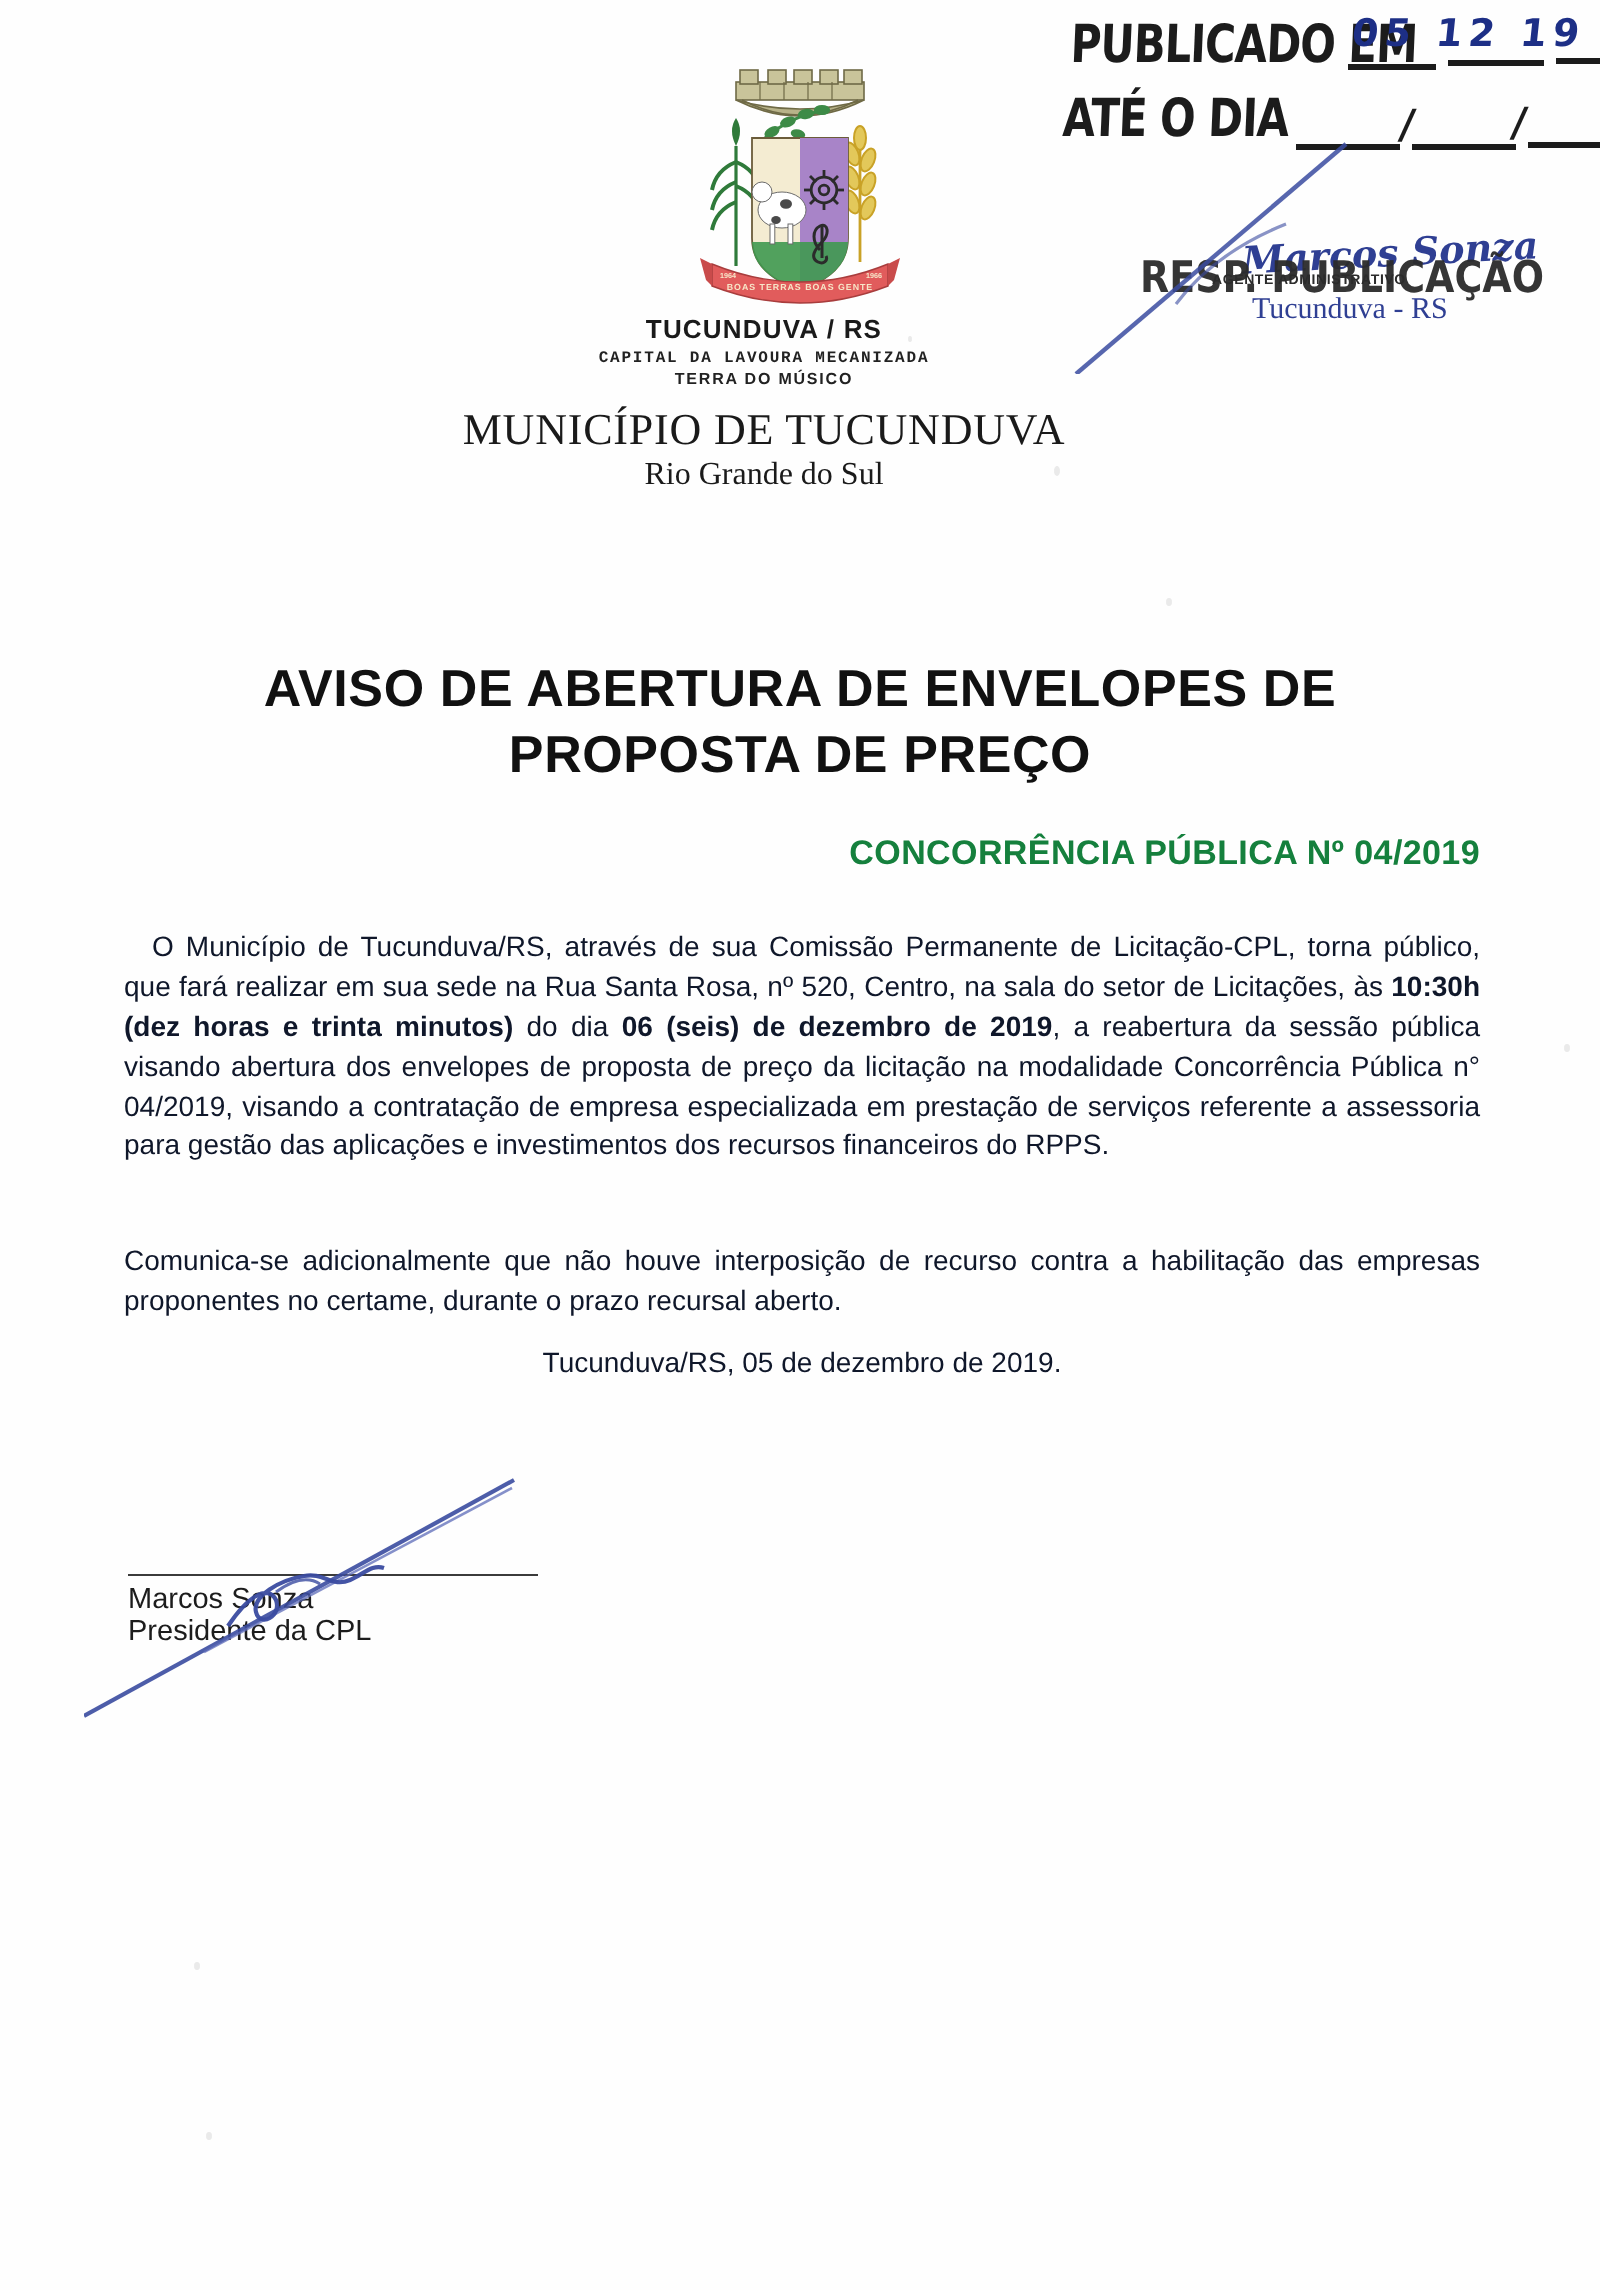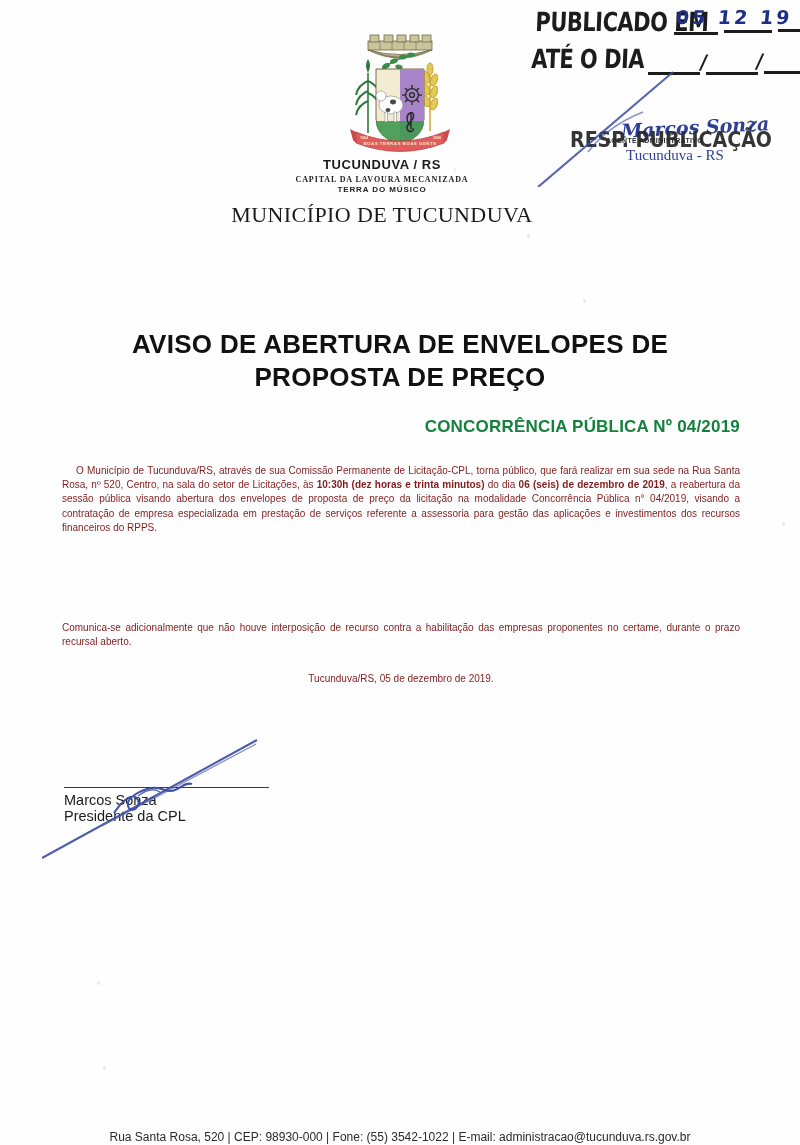--- a/index.html
+++ b/index.html
@@ -142,21 +142,21 @@
   }
   .org-name {
     font-family: "Liberation Sans", sans-serif;
     font-weight: bold;
     font-size: 13px;
     letter-spacing: 0.6px;
     color: #1a1a1a;
     line-height: 1.15;
   }
   .org-sub1 {
-    font-family: Liberation Serif, serif;
+    font-family: Liberation Mono, monospace;
     font-weight: bold;
     font-size: 8px;
     letter-spacing: 0.9px;
     color: #222;
     margin-top: 2px;
   }
   .org-sub2 {
     font-family: "Liberation Sans", sans-serif;
     font-weight: bold;
     font-size: 8px;
@@ -204,24 +204,24 @@
     letter-spacing: 0.2px;
     color: #15803d;
   }
 
   
   .body-text {
     position: absolute;
     left: 62px;
     width: 678px;
     font-family: "Liberation Sans", sans-serif;
-    font-size: 10px;
+    font-size: 14px;
     line-height: 1.42;
     text-align: justify;
-    color: #7f1d1d;
+    color: #0f172a;
   }
   .para1 { top: 464px; text-indent: 14px; }
   .para2 { top: 621px; }
   .para3 { top: 672px; text-align: center; }
   .b { font-weight: bold; }
 
   
   .sig-block {
     position: absolute;
     left: 62px;
@@ -413,20 +413,21 @@
       <text x="20" y="106" font-size="3.6" font-family="Liberation Sans, sans-serif" font-weight="bold" fill="#f7e6c8" text-anchor="middle">1964</text>
       <text x="93" y="106" font-size="3.6" font-family="Liberation Sans, sans-serif" font-weight="bold" fill="#f7e6c8" text-anchor="middle">1966</text>
     </g>
   </svg>
 
   <div class="header-block">
     <div class="org-name">TUCUNDUVA / RS</div>
     <div class="org-sub1">CAPITAL DA LAVOURA MECANIZADA</div>
     <div class="org-sub2">TERRA DO MÚSICO</div>
     <div class="muni-name">MUNICÍPIO DE TUCUNDUVA</div>
+    <div class="muni-state">Rio Grande do Sul</div>
   </div>
 
   <div class="doc-title">AVISO DE ABERTURA DE ENVELOPES DE PROPOSTA DE PREÇO</div>
   <div class="doc-subtitle">CONCORRÊNCIA PÚBLICA Nº 04/2019</div>
 
   <div class="body-text para1"><span>O Município de Tucunduva/RS, através de sua Comissão Permanente de Licitação-CPL, torna público, que fará realizar em sua sede na Rua Santa Rosa, nº 520, Centro, na sala do setor de Licitações, às </span><span class="b">10:30h (dez horas e trinta minutos)</span><span> do dia </span><span class="b">06 (seis) de dezembro de 2019</span><span>, a  reabertura da sessão pública visando abertura dos envelopes de proposta de preço da licitação na modalidade Concorrência Pública n° 04/2019, visando a contratação de empresa especializada em prestação de serviços referente a assessoria para gestão das aplicações e investimentos dos recursos financeiros do RPPS.</span></div>
 
   <div class="body-text para2">Comunica-se adicionalmente que não houve interposição de recurso contra a habilitação das empresas proponentes no certame, durante o prazo recursal aberto.</div>
   <div class="body-text para3">Tucunduva/RS, 05 de dezembro de 2019.</div>
 
@@ -435,15 +436,14 @@
     <div class="sig-name">Marcos Sonza</div>
     <div class="sig-role">Presidente da CPL</div>
     <svg class="sig-stroke" viewBox="0 0 340 150">
       <path d="M0,140 L215,22" stroke="#3a4ba0" stroke-width="2.1" fill="none" opacity="0.9"></path>
       <path d="M60,108 L214,26" stroke="#5c6bb8" stroke-width="1.3" fill="none" opacity="0.75"></path>
       <path d="M72,95 C82,80 92,74 96,82 C99,90 88,96 86,88 C84,80 98,72 110,70 C120,68 124,76 133,72 C140,69 144,64 150,66" stroke="#3a4ba0" stroke-width="2.1" fill="none" opacity="0.95"></path>
       <path d="M96,78 C104,72 112,70 118,74" stroke="#3a4ba0" stroke-width="1.5" fill="none" opacity="0.8"></path>
     </svg>
   </div>
 
-  <div class="footer">Rua Santa Rosa, 520 | CEP: 98930-000 | Fone: (55) 3542-1022 | E-mail: administracao@tucunduva.rs.gov.br</div>
 
 </div>
 
 </body></html>

